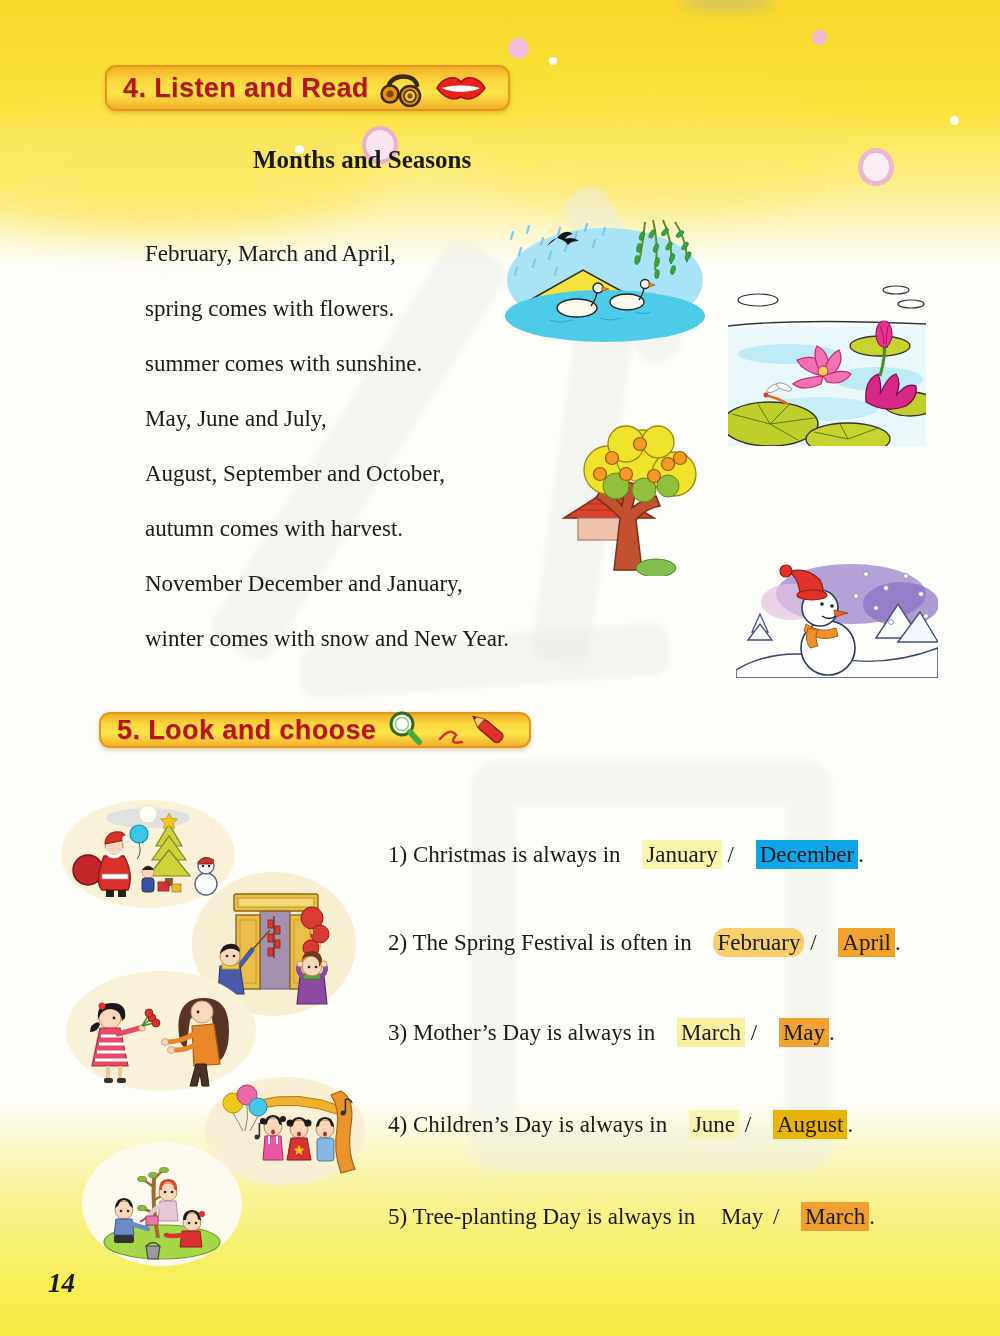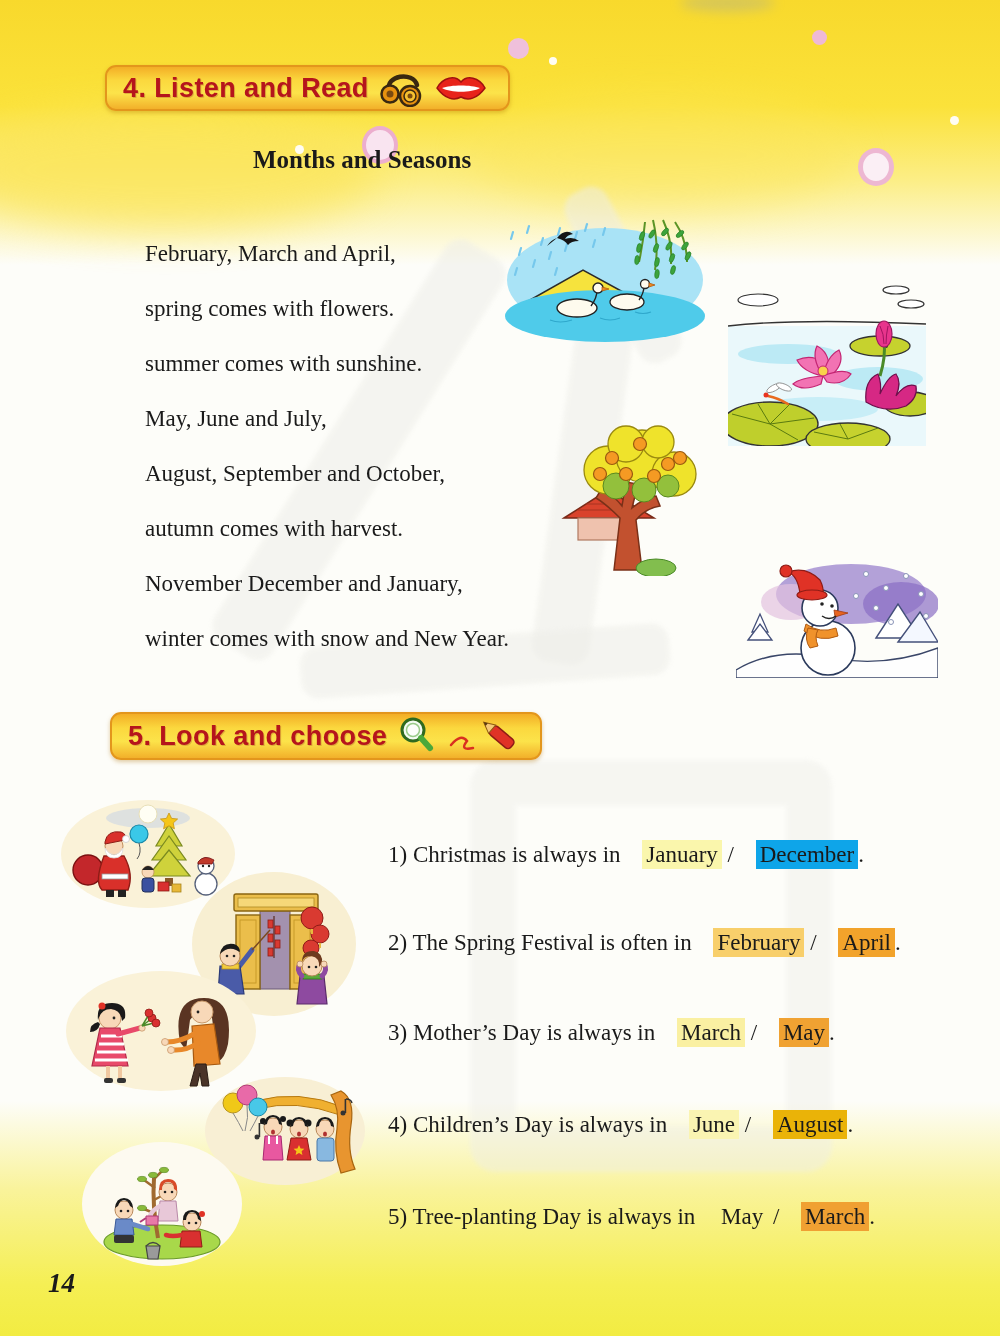--- a/index.html
+++ b/index.html
@@ -227,21 +227,21 @@
         <circle cx="150" cy="42" r="2.5"></circle>
         <circle cx="170" cy="30" r="2.5"></circle>
       <circle cx="185" cy="48" r="2.5"></circle>
         <circle cx="140" cy="62" r="2.5"></circle>
         <circle cx="120" cy="50" r="2.5"></circle>
       <circle cx="190" cy="70" r="2.5"></circle>
         <circle cx="155" cy="76" r="2.5"></circle>
     </g>
   </svg>
 
-  <div class="hdr" style="left:110px;top:712px;width:432px;height:48px;align-items:center;">
+  <div class="hdr" style="left:99px;top:712px;width:432px;height:36px;align-items:center;">
     <span class="lbl">5. Look and choose</span>
     <svg width="40" height="40" viewBox="0 0 40 40">
       <circle cx="16" cy="14" r="11" fill="#F4FBF2" stroke="#2F6A1F" stroke-width="3"></circle>
       <circle cx="16" cy="14" r="6.5" fill="#FDFEFB" stroke="#9ACB8A" stroke-width="1.5"></circle>
       <path d="M24,22 L33,32" stroke="#4AA83A" stroke-width="6" stroke-linecap="round"></path>
     </svg>
     <svg width="74" height="42" viewBox="0 0 74 42">
       <path d="M4,30 q10,-12 16,-4 q-8,10 6,7" stroke="#D93020" stroke-width="2.5" fill="none" stroke-linecap="round"></path>
       <g transform="rotate(40 52 20)">
         <rect x="42" y="14.5" width="27" height="11" rx="4" fill="#E03226" stroke="#8E1C16" stroke-width="1.5"></rect>
@@ -442,21 +442,21 @@
     <span>1)</span>
     <span>Christmas is always in</span>
     <span class="opt" style="background-color: rgb(250, 246, 172);">January</span>
     <span>/</span>
     <span class="opt" style="background-color: #0ea5e9;">December</span><span>.</span>
   </div>
 
   <div class="q" style="top:930px;">
     <span>2)</span>
     <span>The Spring Festival is often in</span>
-    <span class="opt" style="background-color: rgb(248, 207, 107);">February</span>
+    <span class="opt" style="background-color: rgb(248, 207, 107); border-radius: 13px;">February</span>
     <span>/</span>
     <span class="opt" style="background-color: rgb(242, 163, 43);">April</span><span>.</span>
   </div>
 
   <div class="q" style="top:1020px;">
     <span>3)</span>
     <span>Mother’s Day is always in</span>
     <span class="opt" style="background-color: rgb(250, 240, 162);">March</span>
     <span>/</span>
     <span class="opt" style="background-color: rgb(240, 162, 50);">May</span><span>.</span>

